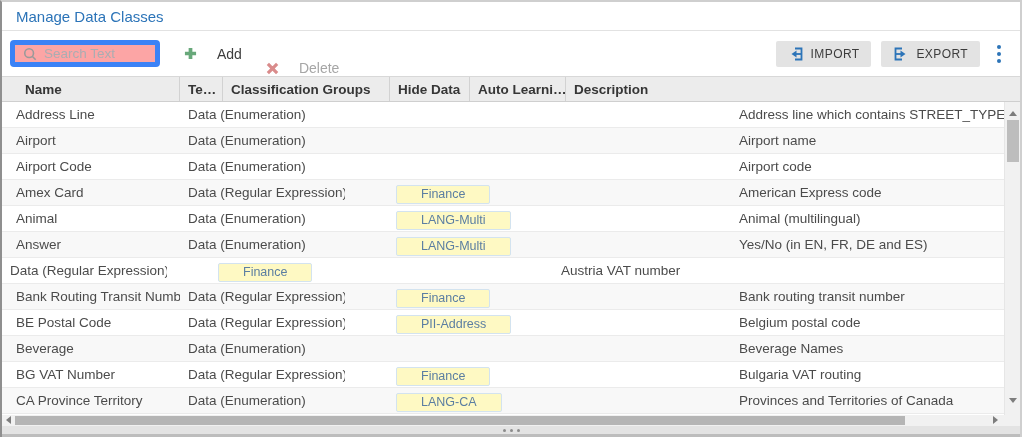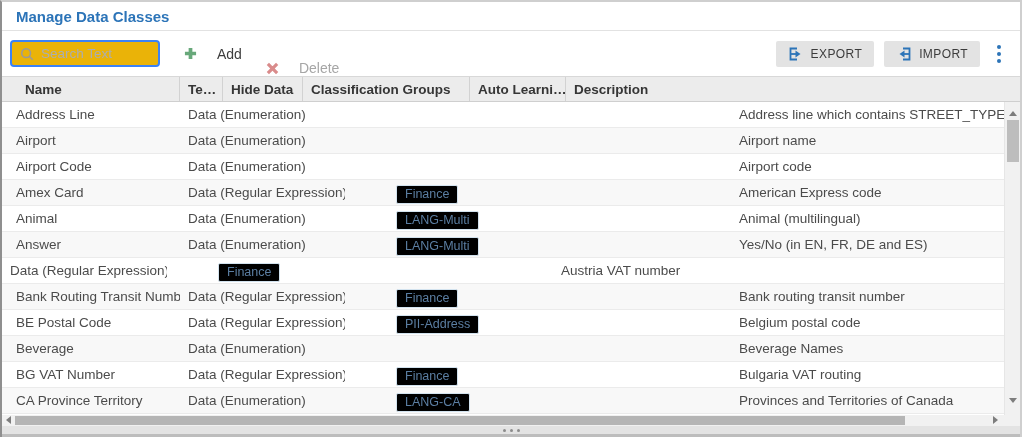--- a/index.html
+++ b/index.html
@@ -4,24 +4,24 @@
 <style>
   * { margin:0; padding:0; box-sizing:border-box; }
   body { background:#fff; font-family:"Liberation Sans", sans-serif; }
   .window{
     width:1022px; height:437px; position:relative; overflow:hidden;
     background:#fff;
     border-left:2px solid #8f8f8f; border-top:2px solid #cfcfcf; border-right:2px solid #cfcfcf;
   }
   
   .titlebar{ height:29px; border-bottom:1px solid #e2e2e2; display:flex; align-items:center; padding-left:14px; }
-  .title{ color:#2c74b8; font-weight:bold; font-size:15px; }
+  .title{ color:#2c74b8; font-weight:normal; font-size:15px; }
   
   .toolbar{ height:45px; display:flex; align-items:center; padding:0 12px 0 8px; }
-  .searchbox{ width:150px; height:27px; background:#eab308; border:2px solid #3b82f6; border-radius:4px;
+  .searchbox{ width:150px; height:27px; background:#fca5a5; border:5px solid #3b82f6; border-radius:4px;
     display:flex; align-items:center; padding:0 8px; gap:7px; }
   .searchbox input{ border:none; background:transparent; outline:none; width:105px; font-size:13.5px;
     font-family:"Liberation Sans",sans-serif; color:#555; }
   .searchbox input::placeholder{ color:#aaadb2; }
   .tbtn{ display:flex; align-items:center; gap:20px; font-size:14px; color:#3d3d3d; margin-left:24px; cursor:pointer; }
   .tbtn.disabled{ color:#a6a6a6;margin-top:29px; }
   .spacer{ flex:1; }
   .io-btn{ height:26px; background:#e3e3e3; border:none; border-radius:2px; display:flex; align-items:center;
     gap:7px; padding:0 12px; font-size:12px; letter-spacing:.4px; color:#3c3c3c; margin-left:10px;
     font-family:"Liberation Sans",sans-serif; cursor:pointer; }
@@ -35,22 +35,22 @@
   .ghead .hc.c6{ border-right:none; }
   .c0{ width:178px; } .c1{ width:165px; } .c2{ width:43px; } .c3{ width:167px; }
   .c4{ width:80px; } .c5{ width:96px; } .c6{ flex:1; min-width:0; }
   .ghead .c0{ padding-left:23px; }
   
   .gbody{ height:313px; position:relative; overflow:hidden; background:#fff; }
   .row{ height:26px; display:flex; border-bottom:1px solid #ebebeb; background:#fff; }
   .row.alt{ background:#f8f8f8; }
   .cell{ overflow:hidden; white-space:nowrap; font-size:13.5px; color:#4b4b4b; line-height:25px; padding-left:8px; }
   .cell.c0{ padding-left:14px; }
-  .badge{ display:inline-block; background:#000000; border:1px solid #d3e3ef; color:#5b7ea2;
-    font-size:12.5px; line-height:17px; padding:0 8px; border-radius:2px; vertical-align:middle; margin-top:3px; }
+  .badge{ display:inline-block; background:#fef9c3; border:1px solid #d3e3ef; color:#5b7ea2;
+    font-size:12.5px; line-height:17px; padding:0 24px; border-radius:2px; vertical-align:middle; margin-top:3px; }
   
   .vscroll{ position:absolute; top:0; right:0; bottom:0; width:16px; background:#f1f1f1; border-left:1px solid #e6e6e6; }
   .vthumb{ position:absolute; left:2px; width:12px; top:18px; height:42px; background:#bdbdbd; }
   .tri{ width:0; height:0; position:absolute; }
   .tri-up{ border-left:4px solid transparent; border-right:4px solid transparent; border-bottom:5px solid #7d7d7d;
     left:4px; top:9px; }
   .tri-down{ border-left:4px solid transparent; border-right:4px solid transparent; border-top:5px solid #7d7d7d;
     left:4px; bottom:12px; }
   
   .hscroll{ height:11px; background:#f1f1f1; position:relative; }
@@ -97,49 +97,49 @@
         <svg width="13" height="13" viewBox="0 0 14 14">
             <path d="M2 2 L12 12 M12 2 L2 12" stroke="#d98b8b" stroke-width="3.4"></path>
           </svg>
       </span>
       <span>Delete</span>
     </div>
     <div class="spacer"></div>
     <button class="io-btn">
       <span>
         <svg width="16" height="16" viewBox="0 0 16 16">
+            <path d="M7 2.5 H13.5 V13.5 H7" fill="none" stroke="#2c74b8" stroke-width="1.8"></path>
+            <path d="M14 8 H7" stroke="#2c74b8" stroke-width="1.8"></path>
+            <path d="M8.5 4.5 L3.5 8 L8.5 11.5 Z" fill="#2c74b8"></path>
+          </svg>
+      </span>
+      <span>IMPORT</span>
+    </button>
+    <button class="io-btn">
+      <span>
+        <svg width="16" height="16" viewBox="0 0 16 16">
             <path d="M9 2.5 H2.5 V13.5 H9" fill="none" stroke="#2c74b8" stroke-width="1.8"></path>
             <path d="M2 8 H9" stroke="#2c74b8" stroke-width="1.8"></path>
             <path d="M7.5 4.5 L12.5 8 L7.5 11.5 Z" fill="#2c74b8"></path>
           </svg>
       </span>
       <span>EXPORT</span>
-    </button>
-    <button class="io-btn">
-      <span>
-        <svg width="16" height="16" viewBox="0 0 16 16">
-            <path d="M7 2.5 H13.5 V13.5 H7" fill="none" stroke="#2c74b8" stroke-width="1.8"></path>
-            <path d="M14 8 H7" stroke="#2c74b8" stroke-width="1.8"></path>
-            <path d="M8.5 4.5 L3.5 8 L8.5 11.5 Z" fill="#2c74b8"></path>
-          </svg>
-      </span>
-      <span>IMPORT</span>
     </button>
     <div class="kebab">
         <i></i>
         <i></i>
         <i></i>
       </div>
   </div>
 
   <div class="ghead">
     <div class="hc c0">Name</div>
     <div class="hc c2">Te…</div>
+    <div class="hc c3">Classification Groups</div>
     <div class="hc c4">Hide Data</div>
-    <div class="hc c3">Classification Groups</div>
     <div class="hc c5">Auto Learni…</div>
     <div class="hc c6">Description</div>
   </div>
 
   <div class="gbody">
     <div id="rows">
         <div class="row">
           <div class="cell c0">Address Line</div>
           <div class="cell c1">Data (Enumeration)</div>
           <div class="cell c2"></div>

